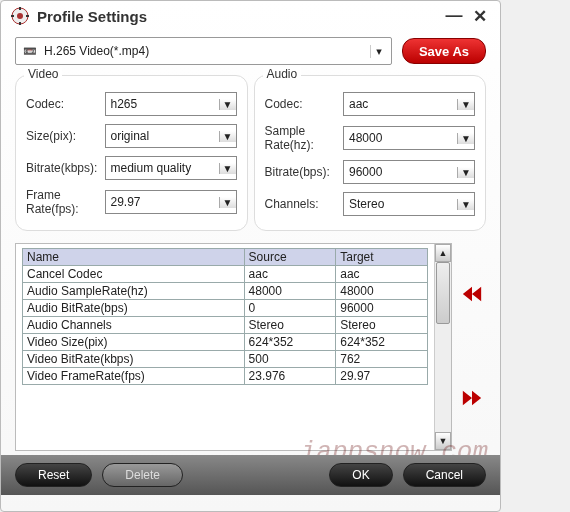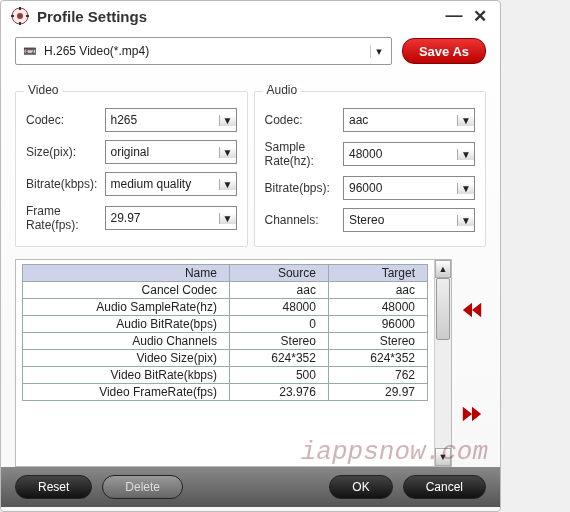--- a/index.html
+++ b/index.html
@@ -8,41 +8,41 @@
 .titlebar .app-ico{width:18px;height:18px;margin-right:8px}
 .titlebar .spacer{flex:1}
 .titlebar .tb-btn{width:20px;text-align:center;font-size:17px;font-weight:bold;cursor:pointer;margin-left:6px}
 .toprow{display:flex;align-items:center;padding:6px 14px;gap:10px}
 .profile-sel{flex:1;display:flex;align-items:center;background:#fff;border:1px solid #999;border-radius:2px;height:26px;padding:0 4px}
 .profile-sel .pf-ico{width:20px;text-align:center;font-size:11px}
 .profile-sel .pf-text{flex:1;padding:0 4px}
 .profile-sel .pf-arrow{width:16px;text-align:center;border-left:1px solid #ccc;font-size:11px;cursor:pointer}
 .save-as{background:linear-gradient(#e33,#b00);color:#fff;font-weight:bold;border:1px solid #800;border-radius:12px;height:26px;padding:0 16px;cursor:pointer;font-size:13px}
 .cols{display:flex;padding:4px 14px 8px;gap:6px}
-.sect{flex:1;border:1px solid #ddd;border-radius:2px;padding:8px 10px 6px;position:relative;margin-top:16px;background:#fff}
+.sect{flex:1;border:1px solid #ddd;border-radius:12px;padding:8px 10px 6px;position:relative;margin-top:0;background:#fff}
 .sect-title{position:absolute;top:-9px;left:8px;background:#fff;padding:0 4px;color:#333}
 .row{display:flex;align-items:center;margin:8px 0}
 .row .lbl{flex:1;color:#333}
 .row .combo{width:130px;display:flex;align-items:center;background:#fff;border:1px solid #888;height:22px}
 .row .combo .cv{flex:1;padding:0 5px;white-space:nowrap;overflow:hidden}
 .row .combo .ca{width:16px;text-align:center;border-left:1px solid #aaa;font-size:10px;cursor:pointer;background:linear-gradient(#fff,#ddd)}
 .info-area{margin:4px 14px 0;display:flex;gap:6px}
 .info-box{flex:1;border:1px solid #bbb;background:#fff;height:206px;overflow:hidden;position:relative;display:flex}
 .info-scroll{flex:1;overflow:hidden;padding:4px 6px 0}
 .info-txt{margin:0 0 6px;font-size:12px;line-height:1.3}
 table.cmp{width:100%;border-collapse:collapse;font-size:12px}
-table.cmp th,table.cmp td{border:1px solid #9aa;padding:1px 12px;text-align:right;background:#fff}
+table.cmp th,table.cmp td{border:1px solid #9aa;padding:1px 4px;text-align:left;background:#fff}
 table.cmp th{background:#cfd3ea;font-weight:normal}
 .scrollbar{width:16px;border-left:1px solid #ccc;background:#eee;display:flex;flex-direction:column}
 .sb-btn{height:16px;background:linear-gradient(#fff,#ccc);text-align:center;font-size:9px;line-height:16px;cursor:pointer;border:1px solid #aaa}
 .sb-track{flex:1;position:relative}
 .sb-thumb{position:absolute;top:0;left:1px;right:1px;height:60px;background:linear-gradient(#eee,#ccc);border:1px solid #999;border-radius:2px}
 .side-icons{width:28px;display:flex;flex-direction:column;justify-content:space-around;align-items:center}
 .arrow-btn svg{width:22px;height:20px;cursor:pointer}
-.bottombar{position:absolute;left:0;right:0;bottom:4px;height:40px;background:linear-gradient(#888,#555);display:flex;align-items:center;padding:0 14px;gap:10px}
+.bottombar{position:absolute;left:0;right:0;bottom:16px;height:40px;background:linear-gradient(#888,#555);display:flex;align-items:center;padding:0 14px;gap:10px}
 .pill{border-radius:14px;height:24px;padding:0 22px;color:#fff;font-size:12px;border:1px solid #222;cursor:pointer}
 .pill.dark{background:linear-gradient(#444,#111)}
 .pill.grey{background:linear-gradient(#999,#666);color:#ddd}
 .bottombar .spacer{flex:1}
 .watermark{position:absolute;right:12px;bottom:44px;font-size:26px;font-style:italic;color:rgba(120,40,40,0.35);font-family:Liberation Mono, monospace;pointer-events:none}
 </style>
 </head>
 <body>
 <div class="win">
 

